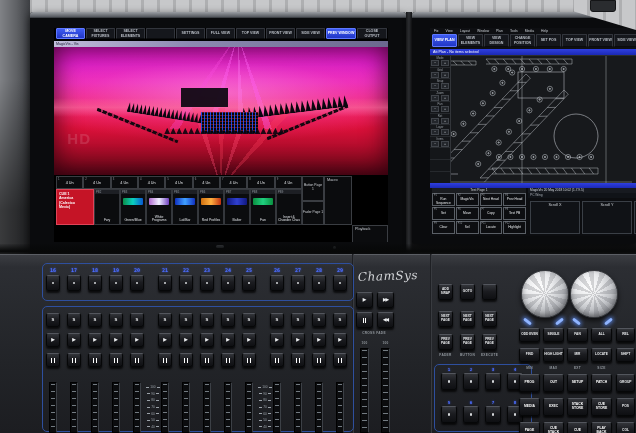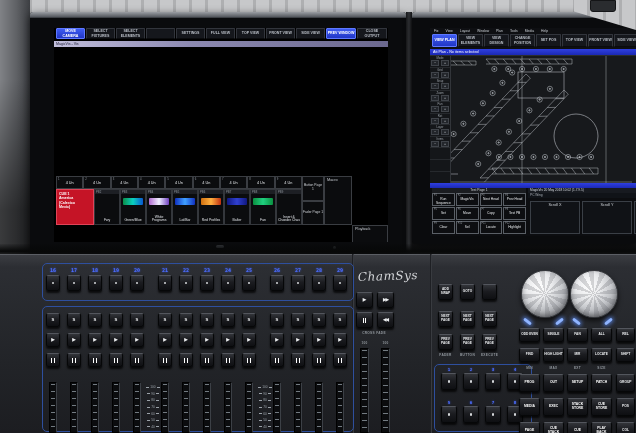--- a/index.html
+++ b/index.html
@@ -128,20 +128,33 @@
           <div class="tbtn" style="width: 29px; height: 11px;"></div>
           <div class="tbtn" style="width: 29px; height: 11px;">SETTINGS</div>
           <div class="tbtn" style="width: 29px; height: 11px;">FULL VIEW</div>
           <div class="tbtn" style="width: 29px; height: 11px;">TOP VIEW</div>
           <div class="tbtn" style="width: 29px; height: 11px;">FRONT VIEW</div>
           <div class="tbtn" style="width: 29px; height: 11px;">SIDE VIEW</div>
           <div class="tbtn active" style="width: 30px; height: 11px; position: absolute; left: 270px; top: 0px;">PREV WINDOW</div>
           <div class="tbtn" style="width: 30px; height: 11px; position: absolute; left: 301px; top: 0px;">CLOSE OUTPUT</div>
         </div>
       <div class="abs vis-title">MagicVis - Vis</div>
+      <div class="abs vis3d">
+        <div class="abs v-fan-top"></div>
+        <div class="abs v-band"></div>
+        <div class="abs v-fan-floor"></div>
+        <div class="abs v-panel"></div>
+        <div class="abs v-trussl"></div>
+        <div class="abs v-trussr"></div>
+        <div class="abs spikes spk-l"></div>
+        <div class="abs spikes spk-r"></div>
+        <div class="abs ledwall"></div>
+        <div class="abs spikes spk-b"></div>
+        <div class="abs watermark">HD</div>
+      </div>
       <div class="abs" id="visLegends">
           <div class="lcell">
             <div class="lid">1</div>
             <div class="llab">4 Un</div>
           </div>
           <div class="lcell">
             <div class="lid">2</div>
             <div class="llab">4 Un</div>
           </div>
           <div class="lcell">

